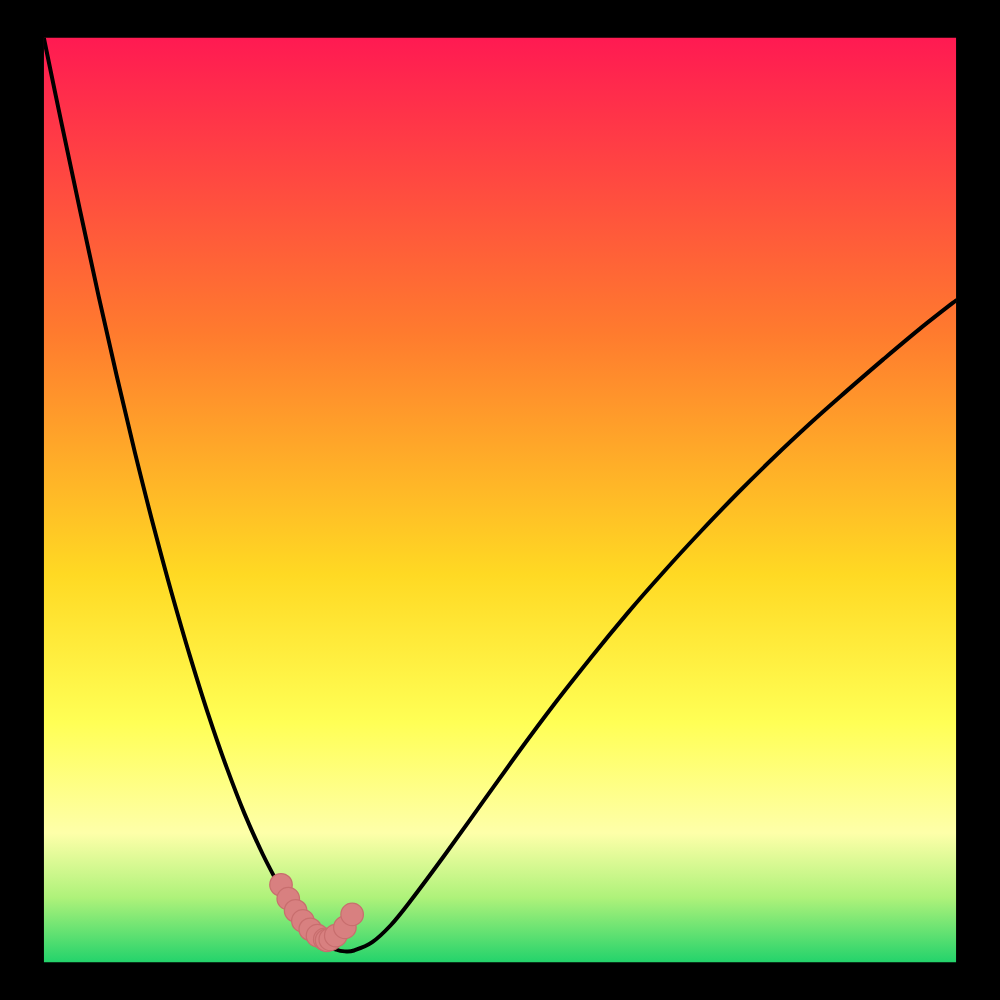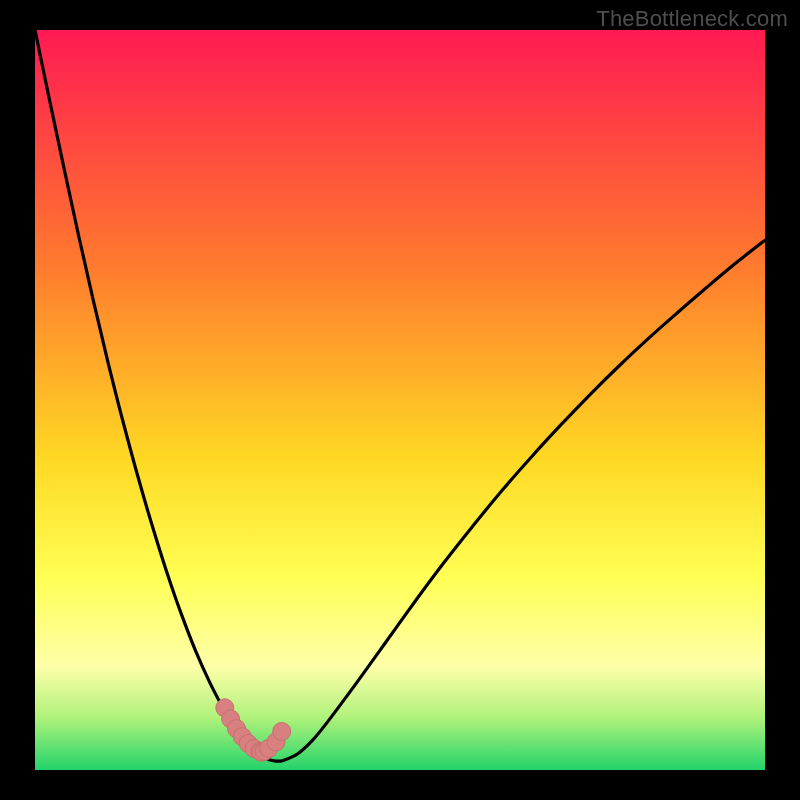--- a/index.html
+++ b/index.html
@@ -4,21 +4,20 @@
 <style>
   html,body{margin:0;padding:0;background:#000;width:800px;height:800px;overflow:hidden;font-family:Arial,Helvetica,sans-serif}
   .stage{position:relative;width:800px;height:800px;background:#000}
   .watermark{position:absolute;top:6px;right:12px;color:#4e4e4e;font-size:22px;font-weight:500;letter-spacing:.2px}
   .plot{position:absolute;left:35px;top:30px;width:730px;height:740px}
 </style>
 </head>
 <body>
 
 <div class="stage">
-  <div class="watermark">TheBottleneck.com</div>
   <svg class="plot" viewBox="0 0 730 740" preserveAspectRatio="none">
     <defs>
       <linearGradient id="heat" x1="0" y1="0" x2="0" y2="1">
         <stop offset="0" stop-color="#ff1a52"></stop>
         <stop offset="0.32" stop-color="#ff7b2e"></stop>
         <stop offset="0.58" stop-color="#ffd923"></stop>
         <stop offset="0.74" stop-color="#ffff55"></stop>
         <stop offset="0.86" stop-color="#feffa9"></stop>
         <stop offset="0.93" stop-color="#aef27a"></stop>
         <stop offset="1" stop-color="#23d36b"></stop>

